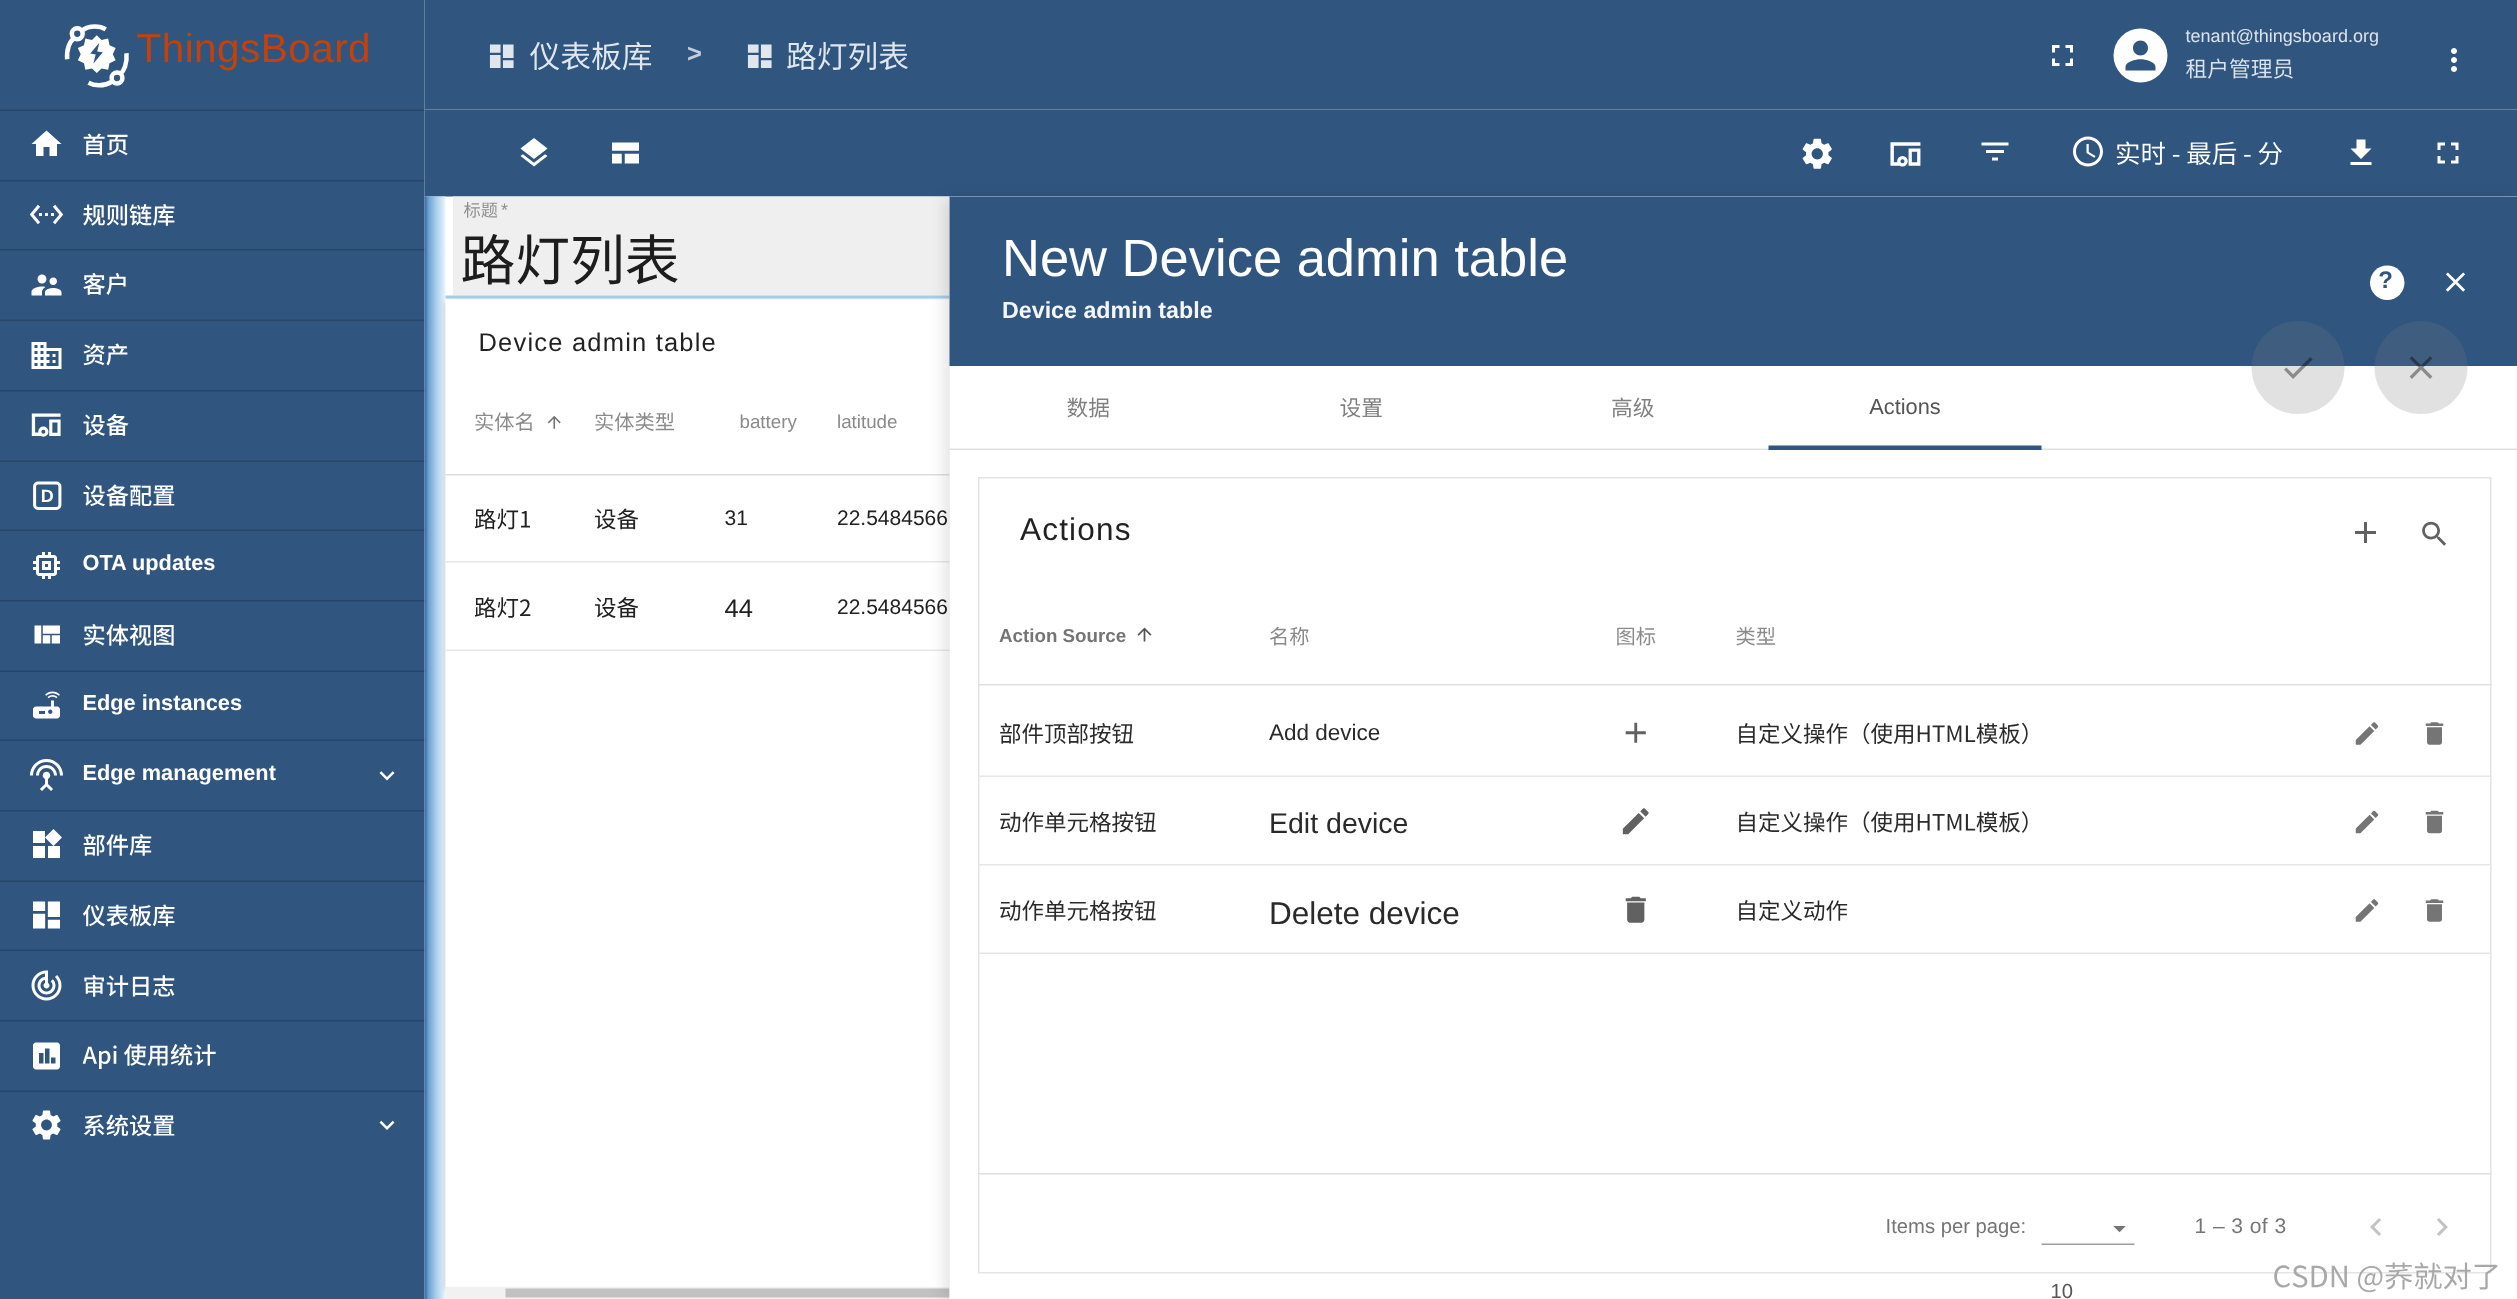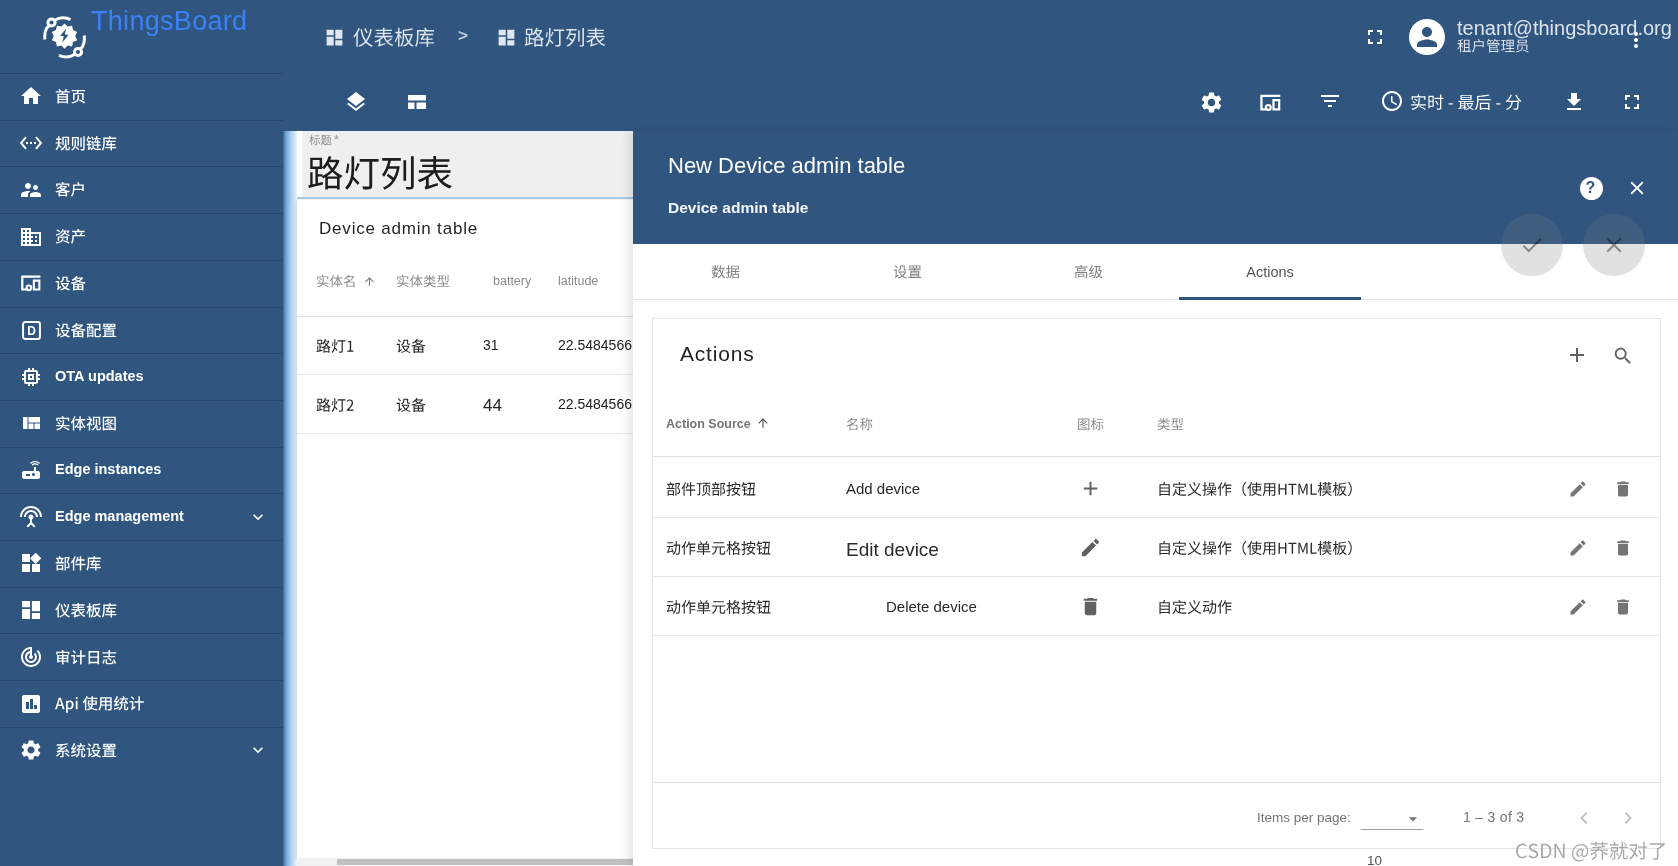--- a/index.html
+++ b/index.html
@@ -120,21 +120,21 @@
 <circle cx="9.5" cy="7.5" r="3.6"></circle>
 <circle cx="36" cy="37" r="3.6"></circle>
 <path d="M12.8 5.2 C18 1.8 24.5 2.2 28.5 4.6"></path>
 <path d="M2.8 24.5 C2.2 17.5 4.6 12.5 7.3 10.6"></path>
 <path d="M32.6 39.5 C27 42.8 21 42.4 17 40.2"></path>
 <path d="M42.3 20.5 C43 27.5 40.6 32.5 38 34.6"></path>
 </g>
 <path fill="#fff" d="M22.5 8.5 l3.2 3.1 4.4-.9 .9 4.4 4.1 1.9 -1.9 4.1 1.9 4.1 -4.1 1.9 -.9 4.4 -4.4-.9 -3.2 3.1 -3.2-3.1 -4.4 .9 -.9-4.4 -4.1-1.9 1.9-4.1 -1.9-4.1 4.1-1.9 .9-4.4 4.4 .9z"></path>
 <path fill="#305680" d="M24.2 13.5 l-6 7.2 3.6 .6 -1.6 6.2 6.3-7.6 -3.7-.6 1.4-5.8z"></path>
 </svg>
-<div style="position:absolute;left:91.0px;top:6px;color:#3b82f6;font-size:27px;letter-spacing:0.3px;">ThingsBoard</div>
+<div style="position:absolute;left:91.0px;top:17px;color:#c2410c;font-size:27px;letter-spacing:0.3px;">ThingsBoard</div>
 <div style="position:absolute;left:0.0px;top:73.0px;width:283.0px;height:1.0px;background:rgba(0,0,0,0.18);"></div>
 <svg style="position:absolute;left:19.0px;top:84.3px;" width="24" height="24" viewBox="0 0 24 24" fill="#fff">
     <path d="M10 20v-6h4v6h5v-8h3L12 3 2 12h3v8z"></path>
   </svg>
 <svg width="31.0" height="20.2" viewBox="0 0 31.0 20.2" style="position:absolute;left:55.0px;top:87.0px;" fill="#fff">
     <use href="#g0" transform="translate(0.00 15.19) scale(0.01550 -0.01550)"></use>
     <use href="#g1" transform="translate(15.50 15.19) scale(0.01550 -0.01550)"></use>
   </svg>
 <div style="position:absolute;left:0.0px;top:119.7px;width:283.0px;height:1.0px;background:rgba(0,0,0,0.18);"></div>
 <svg style="position:absolute;left:19.0px;top:131.1px;" width="24" height="24" viewBox="0 0 24 24" fill="#fff">
@@ -285,21 +285,21 @@
     <use href="#g41" transform="translate(41.00 20.09) scale(0.02050 -0.02050)"></use>
     <use href="#g36" transform="translate(61.50 20.09) scale(0.02050 -0.02050)"></use>
   </svg>
 <svg style="position:absolute;left:1363.0px;top:25.0px;" width="24" height="24" viewBox="0 0 24 24" fill="#fff">
     <path d="M7 14H5v5h5v-2H7v-3zm-2-4h2V7h3V5H5v5zm12 7h-3v2h5v-5h-2v3zM14 5v2h3v3h2V5h-5z"></path>
   </svg>
 <div style="position:absolute;left:1409px;top:19px;width:36px;height:36px;border-radius:50%;background:#fff;"></div>
 <svg style="position:absolute;left:1412.0px;top:22.0px;" width="30" height="30" viewBox="0 0 24 24" fill="#305680">
     <path d="M12 12c2.21 0 4-1.79 4-4s-1.79-4-4-4-4 1.79-4 4 1.79 4 4 4zm0 2c-2.67 0-8 1.34-8 4v2h16v-2c0-2.66-5.33-4-8-4z"></path>
   </svg>
-<div style="position:absolute;left:1457.0px;top:16.5px;color:#dde3ec;font-size:20px;">tenant@thingsboard.org</div>
+<div style="position:absolute;left:1457.0px;top:16.5px;color:#dde3ec;font-size:12px;">tenant@thingsboard.org</div>
 <svg width="72.5" height="18.9" viewBox="0 0 72.5 18.9" style="position:absolute;left:1457.0px;top:37.1px;" fill="#dde3ec">
     <use href="#g42" transform="translate(0.00 14.21) scale(0.01450 -0.01450)"></use>
     <use href="#g43" transform="translate(14.50 14.21) scale(0.01450 -0.01450)"></use>
     <use href="#g44" transform="translate(29.00 14.21) scale(0.01450 -0.01450)"></use>
     <use href="#g45" transform="translate(43.50 14.21) scale(0.01450 -0.01450)"></use>
     <use href="#g46" transform="translate(58.00 14.21) scale(0.01450 -0.01450)"></use>
   </svg>
 <svg style="position:absolute;left:1624.0px;top:27.5px;" width="24" height="24" viewBox="0 0 24 24" fill="#fff">
     <path d="M12 8c1.1 0 2-.9 2-2s-.9-2-2-2-2 .9-2 2 .9 2 2 2zm0 2c-1.1 0-2 .9-2 2s.9 2 2 2 2-.9 2-2-.9-2-2-2zm0 6c-1.1 0-2 .9-2 2s.9 2 2 2 2-.9 2-2-.9-2-2-2z"></path>
   </svg>
@@ -395,21 +395,21 @@
     <use href="#g61" transform="translate(0.00 14.70) scale(0.01500 -0.01500)"></use>
     <use href="#g62" transform="translate(15.00 14.70) scale(0.01500 -0.01500)"></use>
   </svg>
 <div style="position:absolute;left:483.0px;top:396.0px;color:#212121;font-size:17px;">44</div>
 <div style="position:absolute;left:558.0px;top:396.0px;color:#212121;font-size:14px;">22.5484566</div>
 <div style="position:absolute;left:297.0px;top:432.5px;width:336.0px;height:1.0px;background:#e6e6e6;"></div>
 <div style="position:absolute;left:297.0px;top:858.0px;width:336.0px;height:8.0px;background:#f1f1f1;"></div>
 <div style="position:absolute;left:337.0px;top:859.0px;width:296.0px;height:6.0px;background:#c1c1c1;"></div>
 <div style="position:absolute;left:633.0px;top:131.0px;width:1045.0px;height:735.0px;background:#fff;box-shadow:-3px 0 10px rgba(0,0,0,0.12);"></div>
 <div style="position:absolute;left:633.0px;top:131.0px;width:1045.0px;height:113.0px;background:#305680;"></div>
-<div style="position:absolute;left:668.0px;top:153.0px;color:#fff;font-size:22px;">New Device admin table</div>
+<div style="position:absolute;left:668.0px;top:153.0px;color:#fff;font-size:35px;">New Device admin table</div>
 <div style="position:absolute;left:668.0px;top:199.0px;color:rgba(255,255,255,0.95);font-size:15.5px;font-weight:700;">Device admin table</div>
 <div style="position:absolute;left:1579.5px;top:176.5px;width:23px;height:23px;border-radius:50%;background:#fff;"></div>
 <div style="position:absolute;left:1585.5px;top:179.0px;color:#305680;font-size:16px;font-weight:700;">?</div>
 <svg style="position:absolute;left:1626.0px;top:177.0px;" width="22" height="22" viewBox="0 0 24 24" fill="#fff">
     <path d="M19 6.41L17.59 5 12 10.59 6.41 5 5 6.41 10.59 12 5 17.59 6.41 19 12 13.41 17.59 19 19 17.59 13.41 12z"></path>
   </svg>
 <svg width="29.0" height="18.9" viewBox="0 0 29.0 18.9" style="position:absolute;left:710.5px;top:263.3px;" fill="#808080">
     <use href="#g64" transform="translate(0.00 14.21) scale(0.01450 -0.01450)"></use>
     <use href="#g65" transform="translate(14.50 14.21) scale(0.01450 -0.01450)"></use>
   </svg>
@@ -532,21 +532,21 @@
 <div style="position:absolute;left:652.0px;top:576.0px;width:1009.0px;height:1.0px;background:#e6e6e6;"></div>
 <svg width="105.0" height="19.5" viewBox="0 0 105.0 19.5" style="position:absolute;left:666.0px;top:597.5px;" fill="#2a2a2a">
     <use href="#g90" transform="translate(0.00 14.70) scale(0.01500 -0.01500)"></use>
     <use href="#g80" transform="translate(15.00 14.70) scale(0.01500 -0.01500)"></use>
     <use href="#g91" transform="translate(30.00 14.70) scale(0.01500 -0.01500)"></use>
     <use href="#g92" transform="translate(45.00 14.70) scale(0.01500 -0.01500)"></use>
     <use href="#g93" transform="translate(60.00 14.70) scale(0.01500 -0.01500)"></use>
     <use href="#g74" transform="translate(75.00 14.70) scale(0.01500 -0.01500)"></use>
     <use href="#g75" transform="translate(90.00 14.70) scale(0.01500 -0.01500)"></use>
   </svg>
-<div style="position:absolute;left:846.0px;top:597.5px;color:#2a2a2a;font-size:15px;margin-left:40px;">Delete device</div>
+<div style="position:absolute;left:846.0px;top:597.5px;color:#2a2a2a;font-size:21px;">Delete device</div>
 <svg style="position:absolute;left:1078.5px;top:595.0px;" width="23" height="23" viewBox="0 0 24 24" fill="#616161">
     <path d="M6 19c0 1.1.9 2 2 2h8c1.1 0 2-.9 2-2V7H6v12zM19 4h-3.5l-1-1h-5l-1 1H5v2h14V4z"></path>
   </svg>
 <svg width="75.0" height="19.5" viewBox="0 0 75.0 19.5" style="position:absolute;left:1157.0px;top:597.5px;" fill="#2a2a2a">
     <use href="#g76" transform="translate(0.00 14.70) scale(0.01500 -0.01500)"></use>
     <use href="#g77" transform="translate(15.00 14.70) scale(0.01500 -0.01500)"></use>
     <use href="#g78" transform="translate(30.00 14.70) scale(0.01500 -0.01500)"></use>
     <use href="#g90" transform="translate(45.00 14.70) scale(0.01500 -0.01500)"></use>
     <use href="#g80" transform="translate(60.00 14.70) scale(0.01500 -0.01500)"></use>
   </svg>

